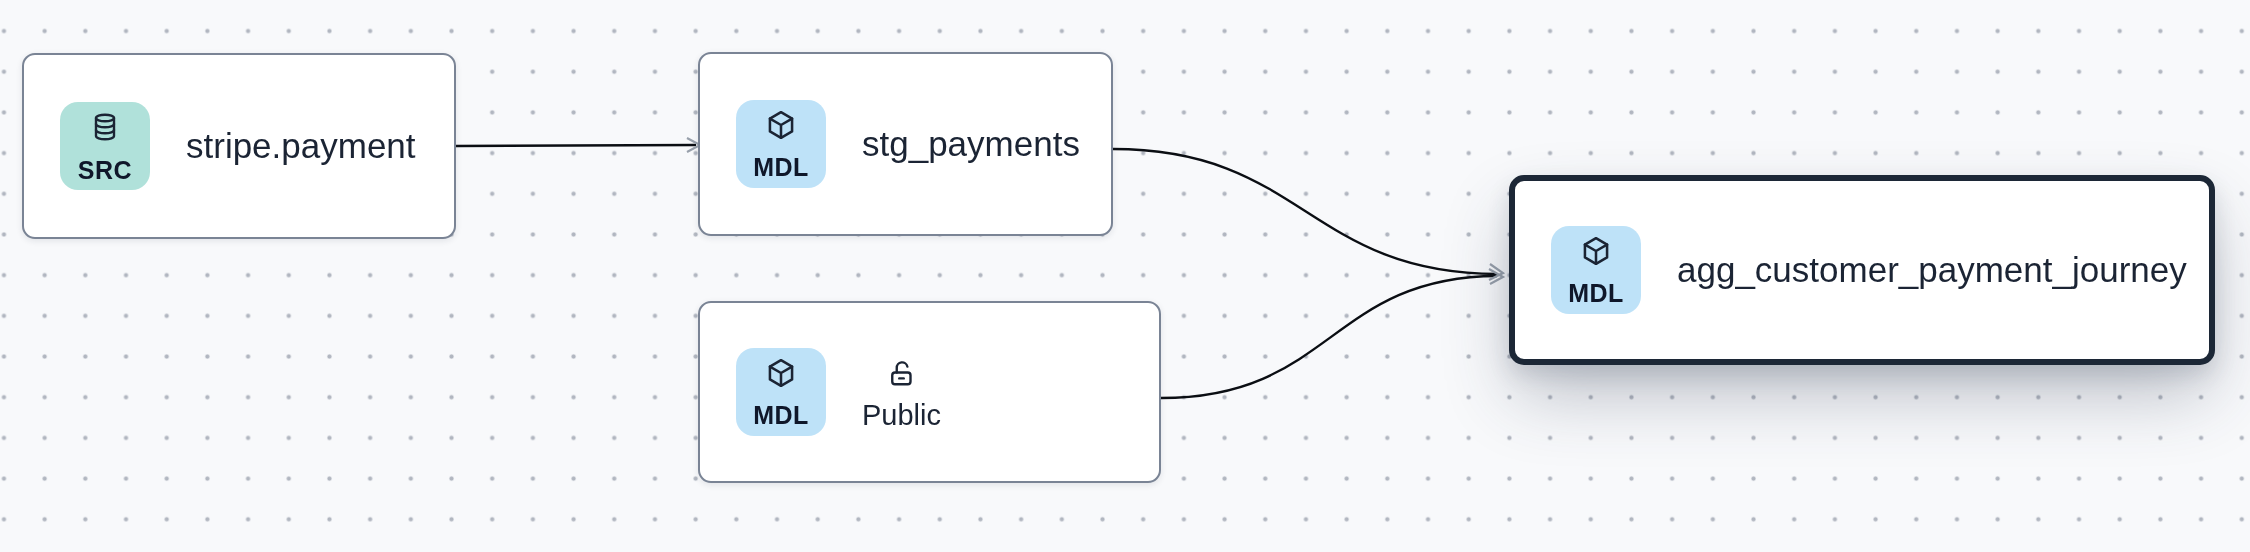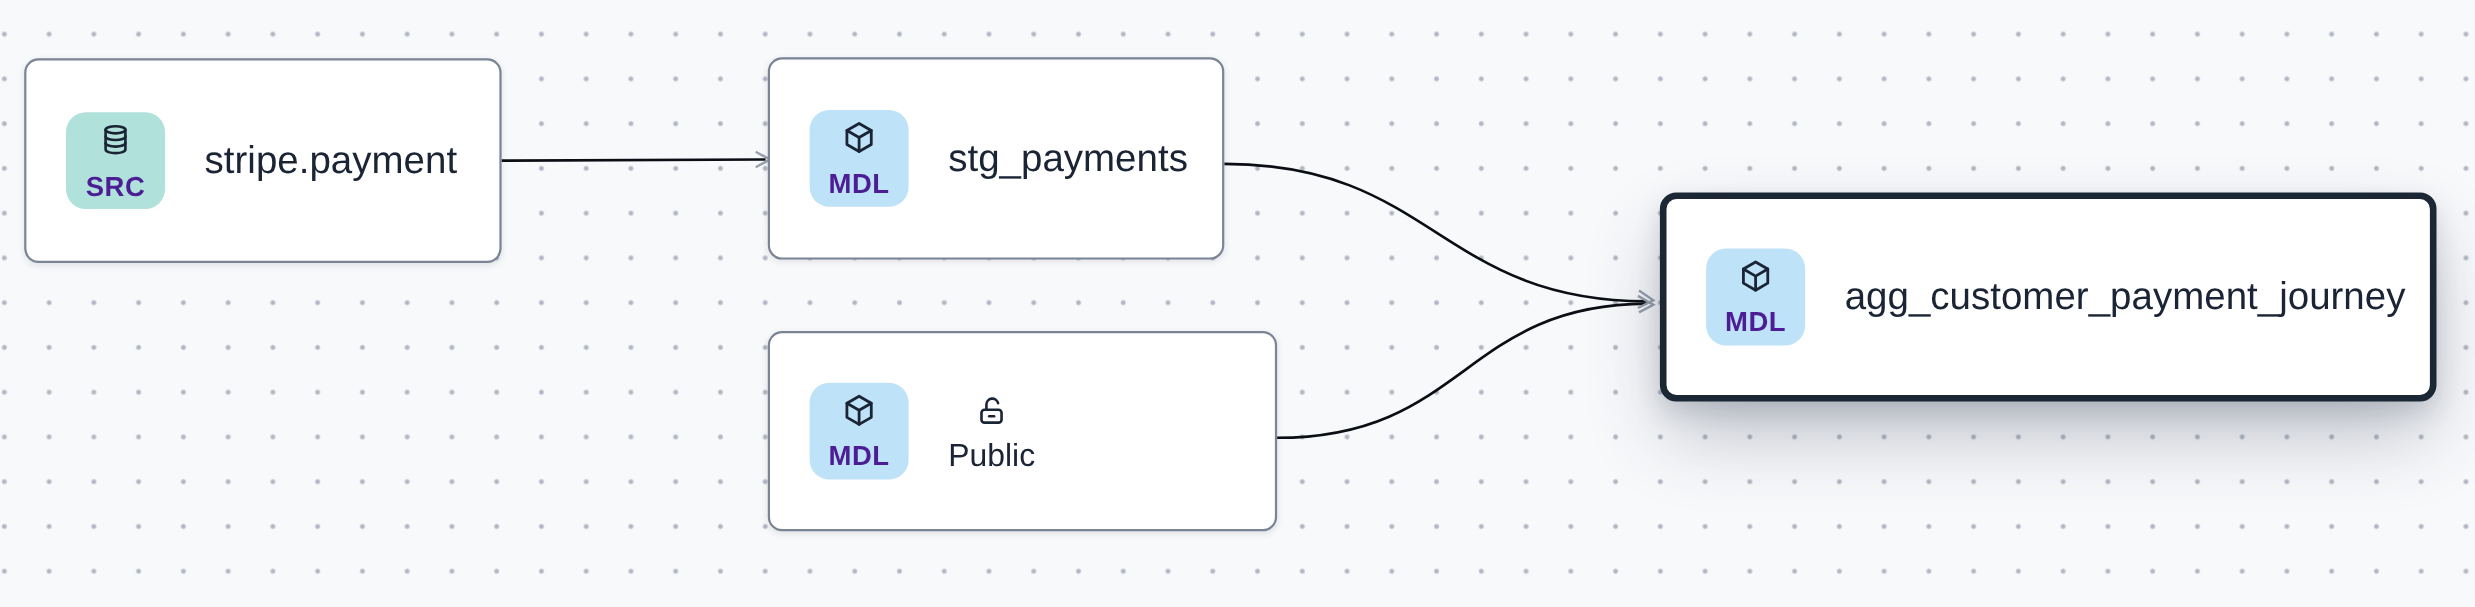--- a/index.html
+++ b/index.html
@@ -38,21 +38,21 @@
 
   .badge{
     width:90px;height:88px;border-radius:18px;flex:0 0 auto;
     display:flex;flex-direction:column;align-items:center;justify-content:center;gap:3px;
   }
   .badge-src{background:#b0e1da;}
   .badge-mdl{background:#bee2f8;}
   .badge svg{display:block;stroke:#1b2434;}
   .badge .blabel{
     font-size:25px;font-weight:700;letter-spacing:.5px;
-    color:#4c1d95;line-height:1;white-space:nowrap;margin-top:11px;
+    color:#0f172a;line-height:1;white-space:nowrap;margin-top:11px;
   }
   .labels{display:flex;flex-direction:column;justify-content:center;min-width:0;}
   .title{
     font-size:35px;color:#1b2434;line-height:1.15;white-space:nowrap;
   }
   .meta{
     display:flex;align-items:center;gap:10px;margin-top:6px;
     font-size:29px;color:#1b2434;white-space:nowrap;flex-direction:column;
   }
   .meta svg{display:block;stroke:#1b2434;flex:0 0 auto;}

